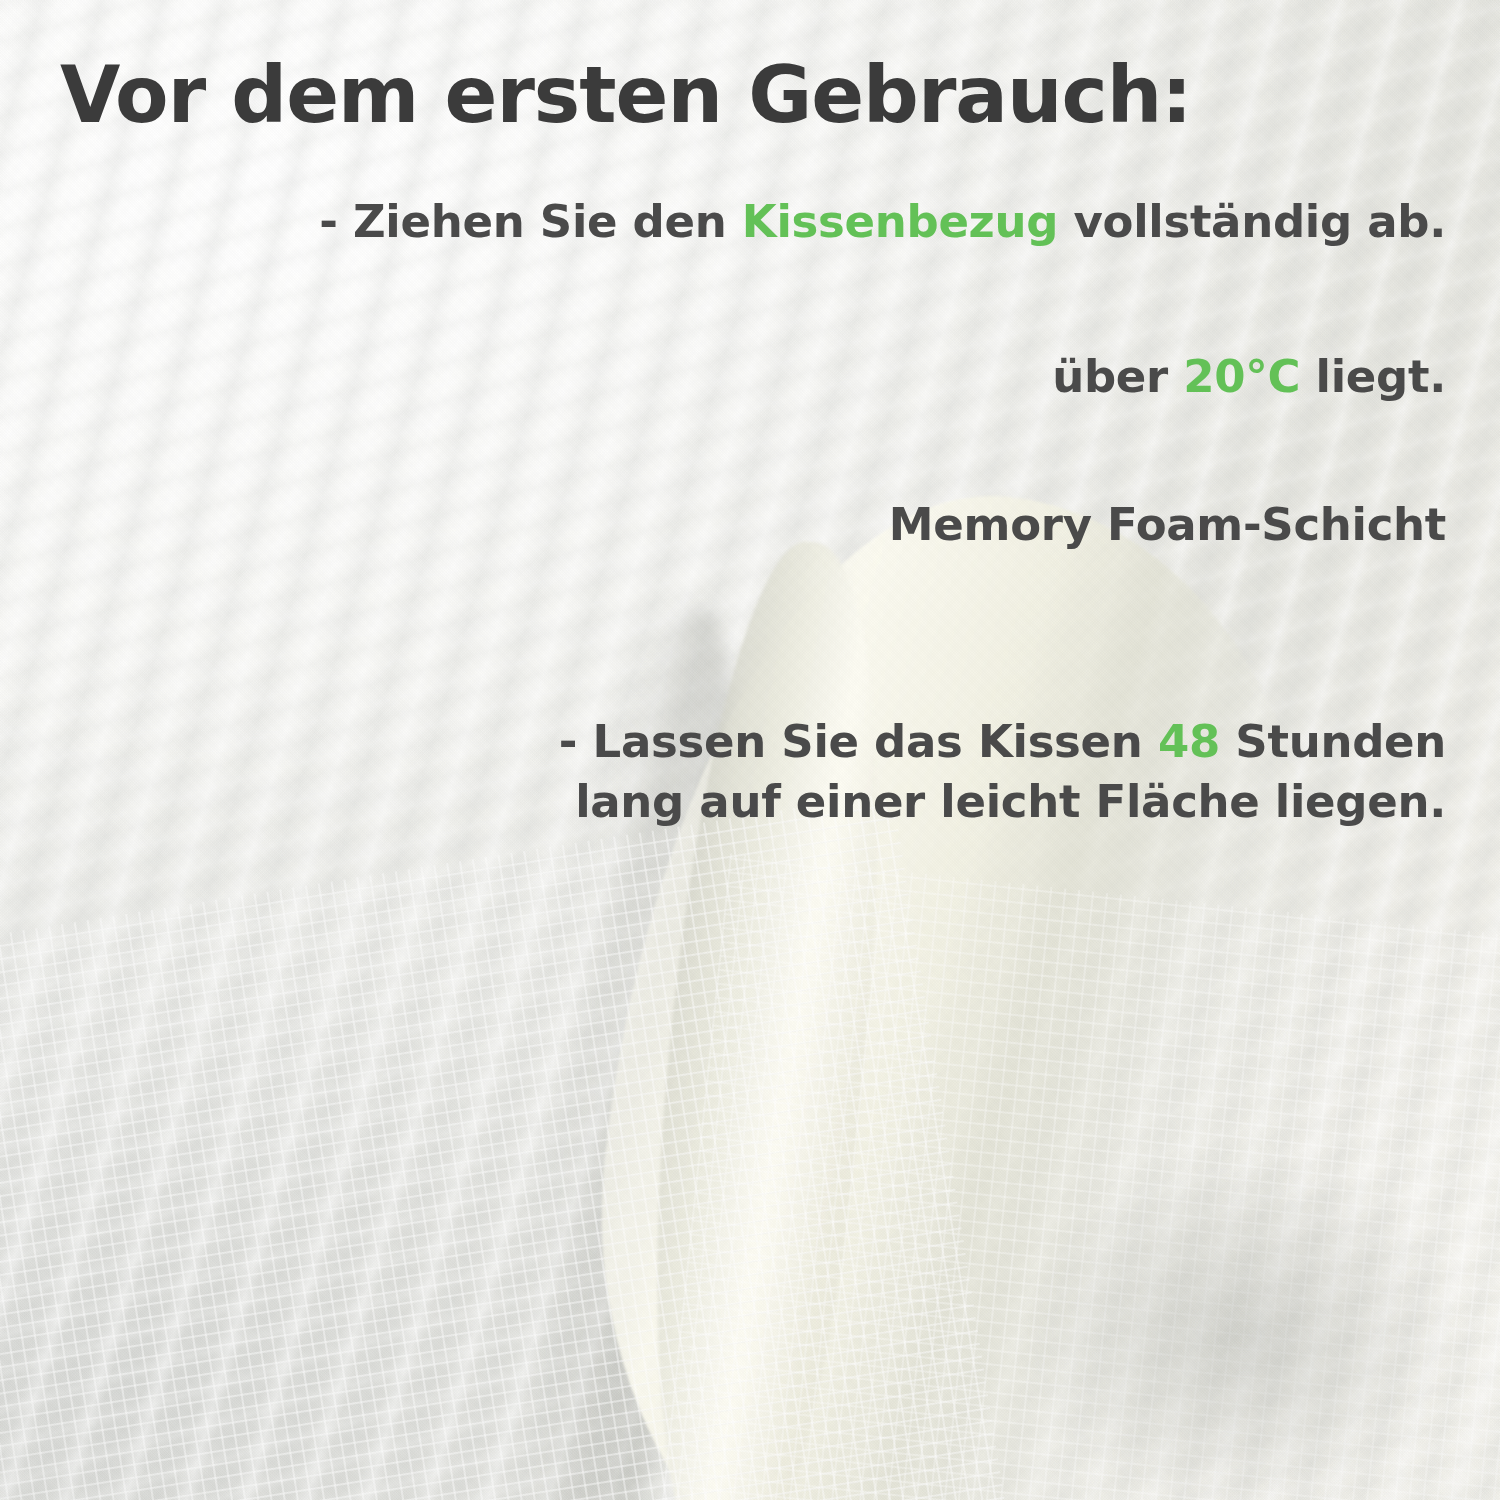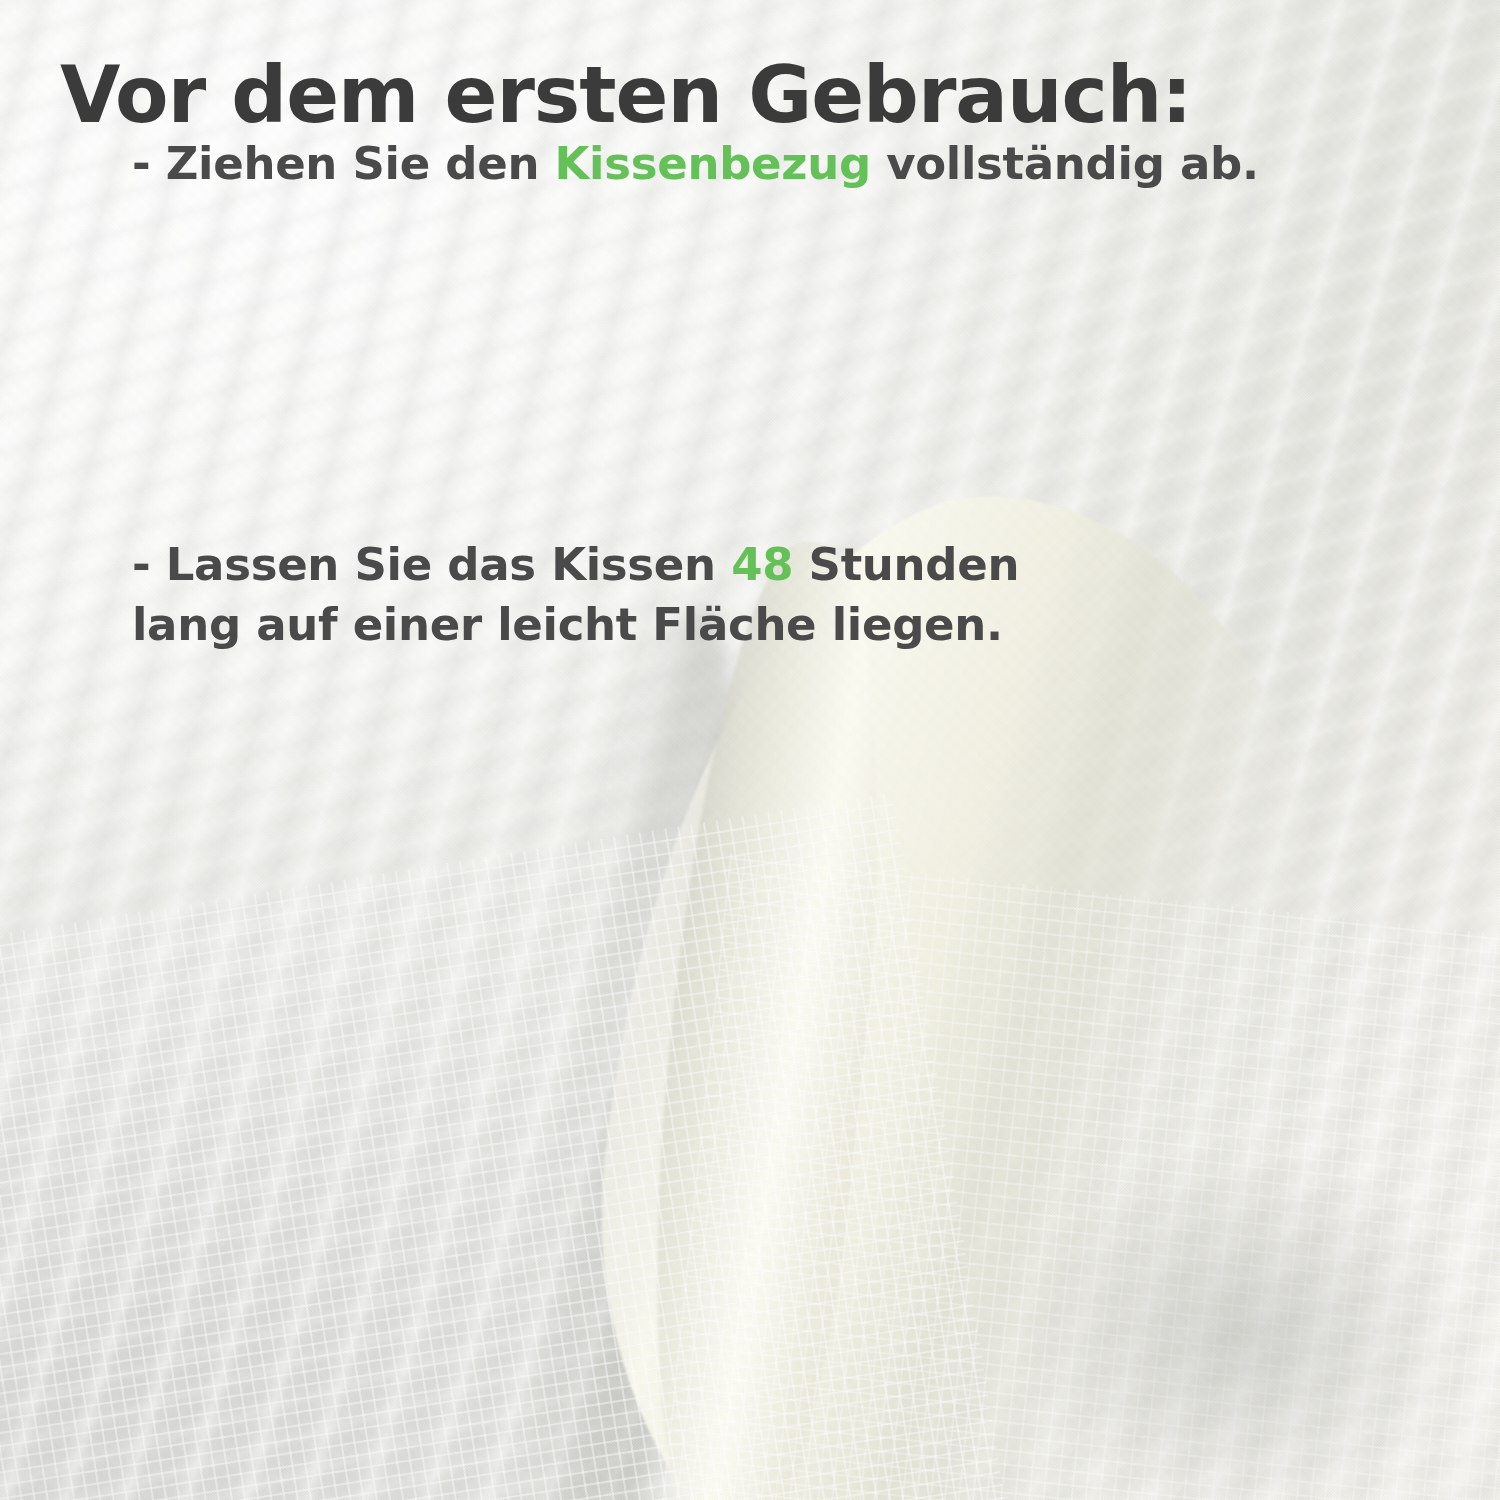--- a/index.html
+++ b/index.html
@@ -165,21 +165,23 @@
   .title {
     font-family: "DejaVu Sans", sans-serif;
     font-weight: bold;
     font-size: 78px;
     line-height: 1.0;
     color: #3b3b3b;
     letter-spacing: -1px;
     margin: 12px 0 0 6px;
   }
   .lines {
+    margin-top: 58px;
     padding-left: 78px;
+    text-align: right;
   }
   .line {
     font-size: 45px;
     font-weight: bold;
     color: #4a4a4a;
     line-height: 1.32;
     letter-spacing: -0.3px;
     max-width: 1320px;
   }
   .gap-a { height: 96px; }
@@ -210,23 +212,27 @@
     <div class="title">Vor dem ersten Gebrauch:</div>
 
     <div class="lines">
 
       <div class="line">
         <span>- Ziehen Sie den </span><span class="hl">Kissenbezug</span><span> vollständig ab.</span>
       </div>
 
       <div class="gap-a"></div>
 
+      <div class="line">
+        <span>über </span><span class="hl">20°C</span><span> liegt.</span>
+      </div>
 
       <div class="gap-b"></div>
 
+      <div class="line">Memory Foam-Schicht</div>
 
       <div class="gap-c"></div>
 
 
       <div class="gap-d"></div>
 
       <div class="line">
         <span>- Lassen Sie das Kissen </span><span class="hl">48</span><span> Stunden</span>
       </div>
       <div class="line">lang auf einer leicht Fläche liegen.</div>

